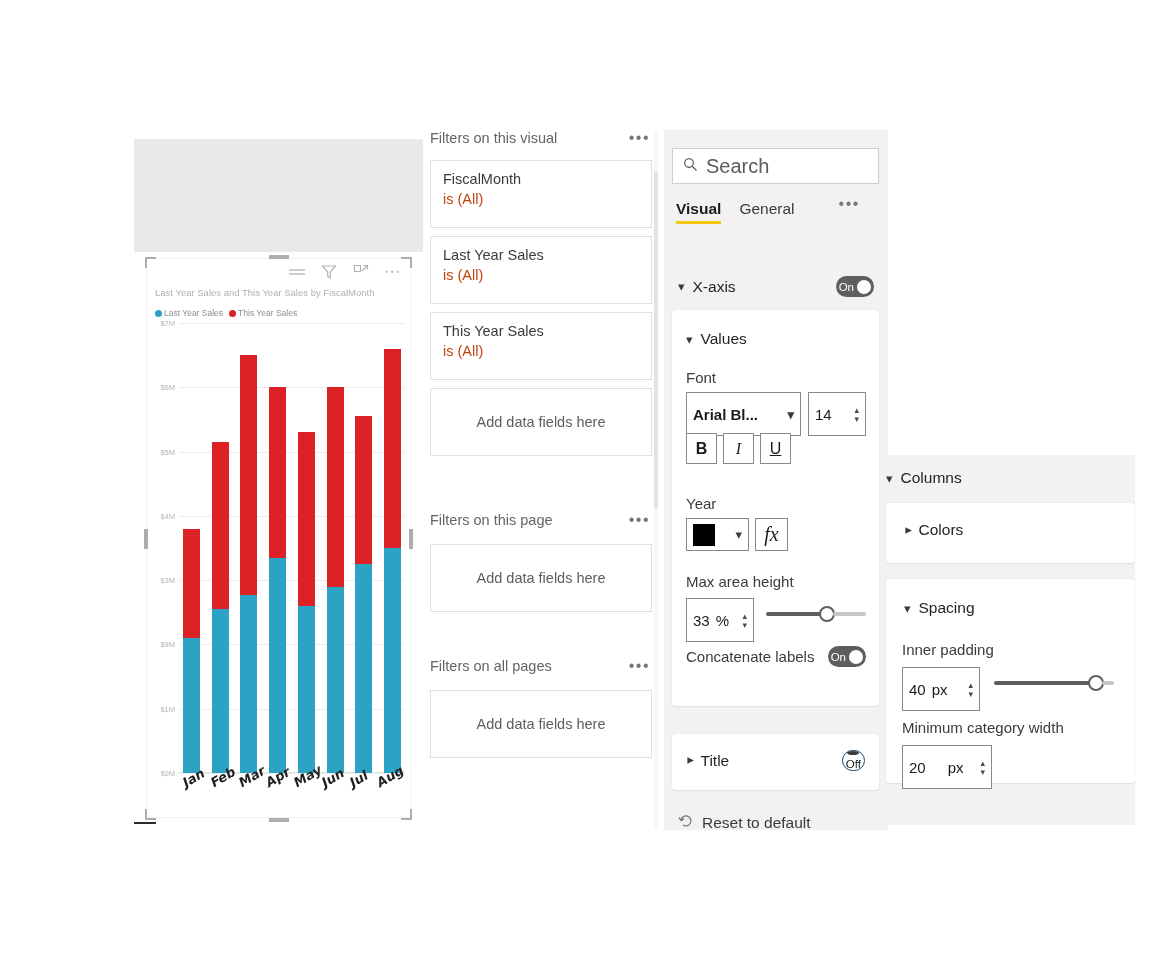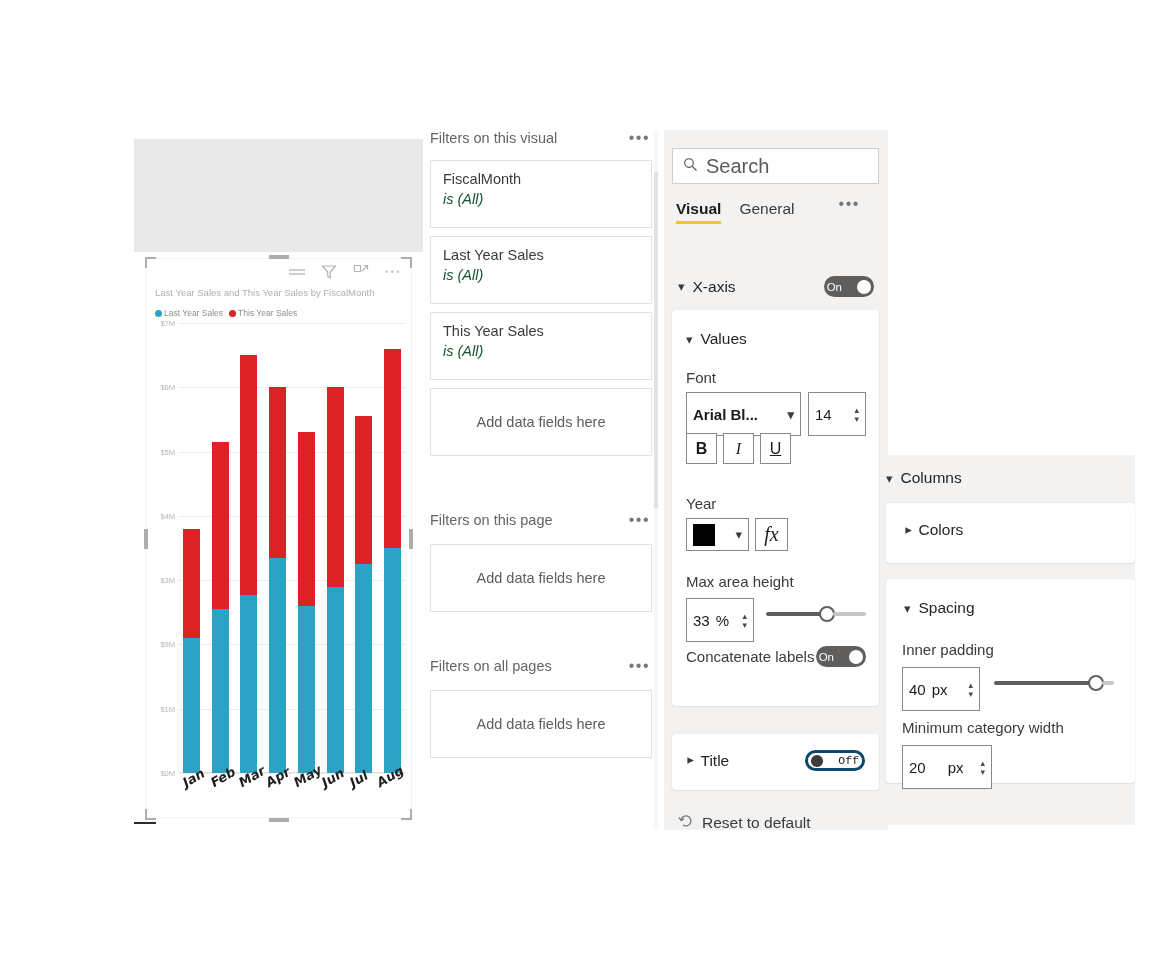--- a/index.html
+++ b/index.html
@@ -101,21 +101,21 @@
     display:flex; align-items:center; justify-content:space-between;
     font-size: 14.5px; color: #646464; padding: 0 8px 0 6px;
   }
   .f-dots { color:#767676; font-size:16px; letter-spacing:1.5px; line-height:8px; cursor:pointer;}
   .f-card {
     border: 1px solid #e0e0e0; background:#fff;
     margin: 8px 6px 0 6px; padding: 10px 12px;
     min-height: 68px;
   }
   .f-card-name { font-size: 14.5px; color: #3b3b3b; margin-bottom: 4px; }
-  .f-card-cond { font-size: 14.5px; color: #14532d; font-style: italic; }
+  .f-card-cond { font-size: 14.5px; color: #c2410c; }
   .f-drop {
     border: 1px solid #e0e0e0; background:#fff;
     margin: 8px 6px 0 6px; height: 68px;
     display:flex; align-items:center; justify-content:center;
     font-size: 14.5px; color: #5d5d5d;
   }
   .pane-scroll {
     position:absolute; right: 0px; top: 0; width: 4px; height: 700px;
     background: #f6f6f6;
   }
@@ -180,24 +180,24 @@
   }
   .slider { position:relative; height: 16px; display:flex; align-items:center; }
   .slider .track-on { height:4px; background:#605e5c; border-radius:2px; }
   .slider .track-off { height:4px; background:#c8c6c4; border-radius:2px; flex:1; }
   .slider .knob {
     width: 16px; height:16px; border-radius:50%; background:#fff; border:2px solid #605e5c;
     margin: 0 -2px; flex: none;
   }
   .toggle {
     height: 21px; border-radius: 11px; display:flex; align-items:center;
-    padding: 0 3px; gap: 15px; font-size: 11.5px;
+    padding: 0 3px; gap: 3px; font-size: 11.5px;
   }
   .toggle.on { background:#605e5c; color:#fff; }
-  .toggle.off { background:#fff; border:3px solid #0c4a6e; color:#1b1b1b; flex-direction: row; font-family: Liberation Mono, monospace; }
+  .toggle.off { background:#fff; border:1px solid #0c4a6e; color:#1b1b1b; flex-direction: column; }
   .toggle .knob-on { width:14px; height:14px; border-radius:50%; background:#fff; }
   .toggle .knob-off { width:12px; height:12px; border-radius:50%; background:#3b3b3b; }
   .reset-row {
     position:absolute; left: 14px; bottom: -6px; display:flex; align-items:center; gap:8px;
     font-size: 15.5px; color:#3b3b3b;
   }
 
   
   .col-pane {
     position:absolute; left: 886px; top: 455px;

